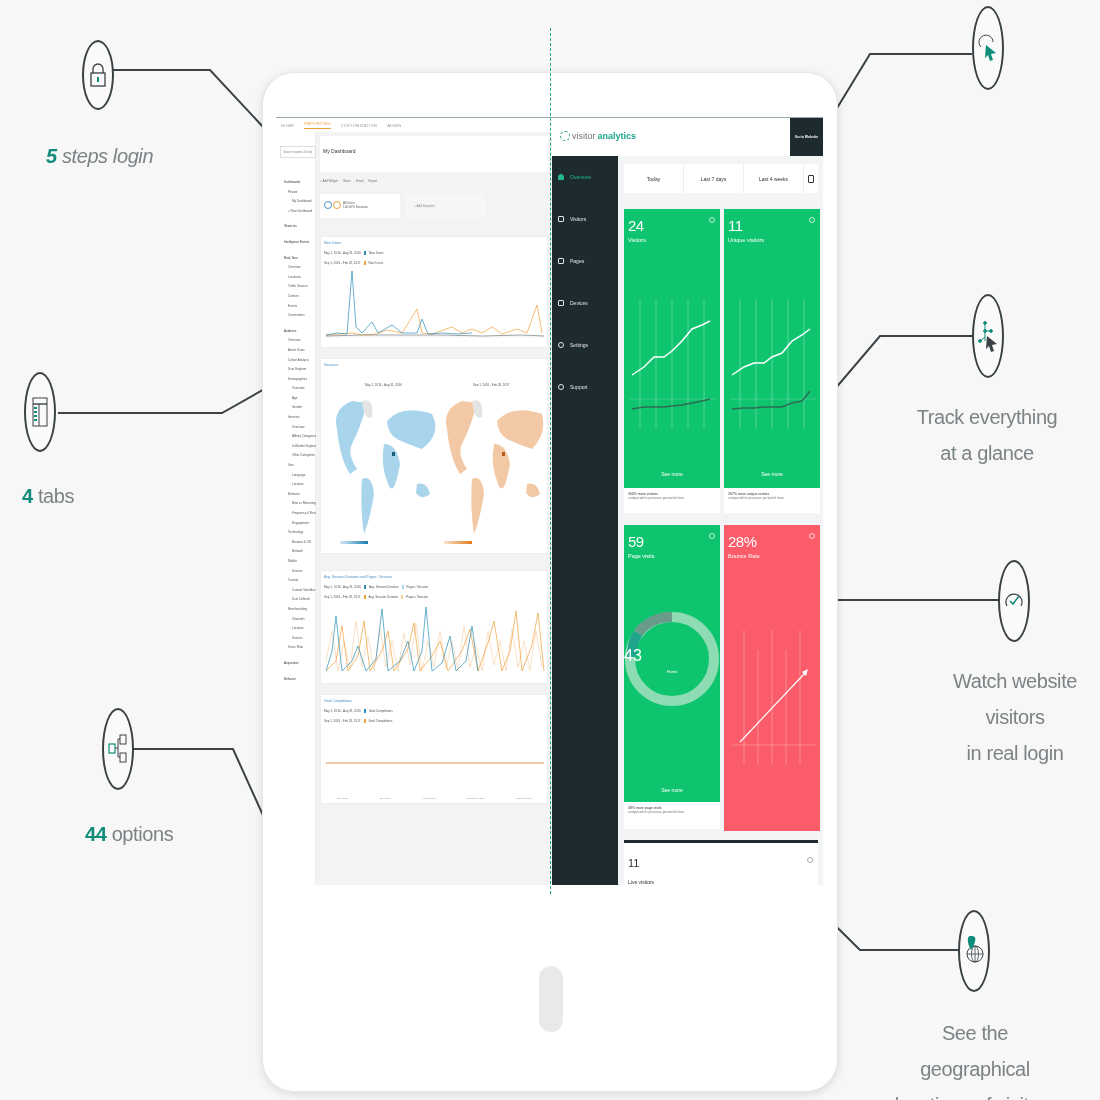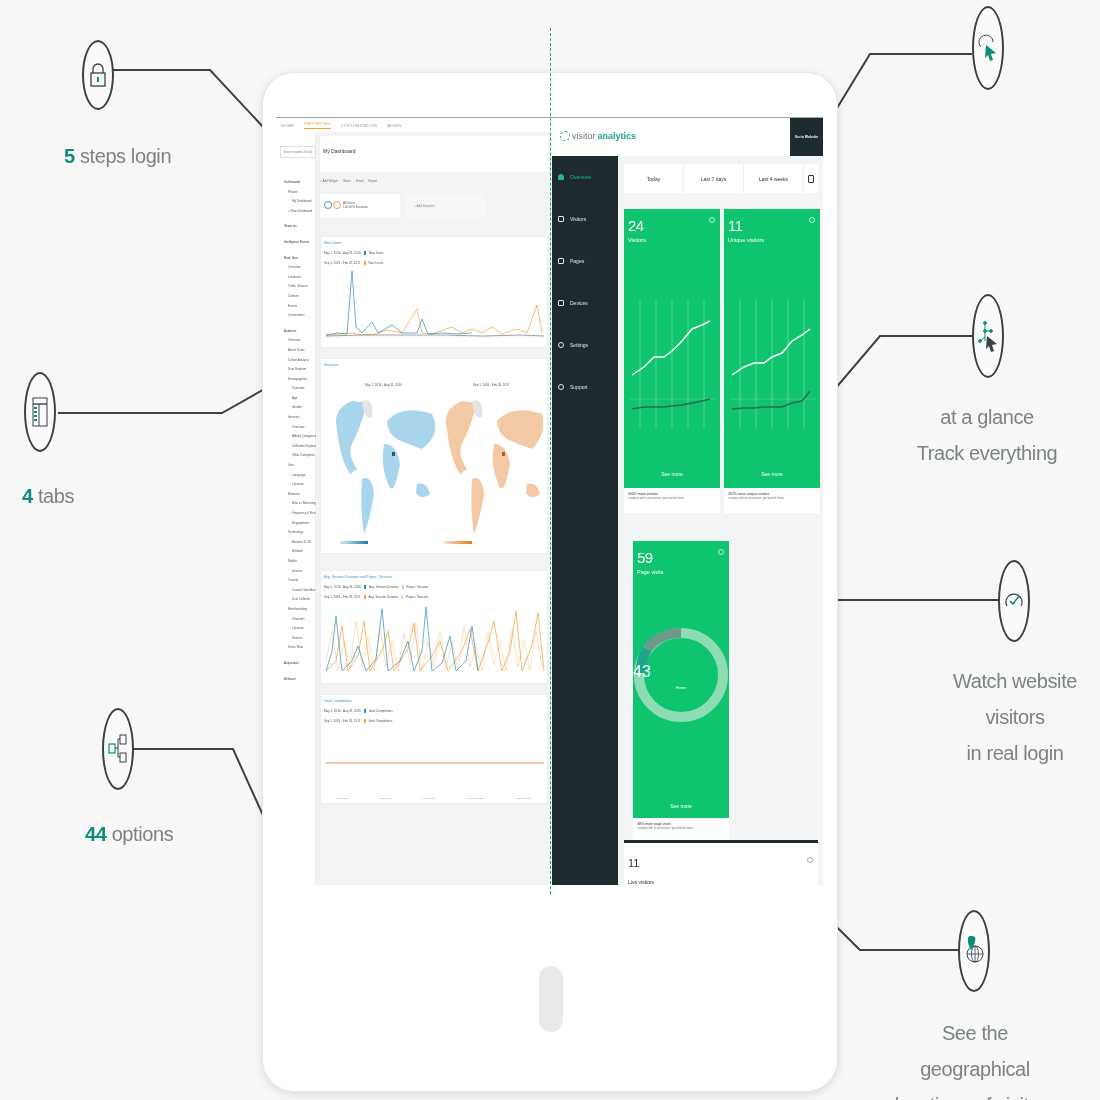--- a/index.html
+++ b/index.html
@@ -398,59 +398,78 @@
             <polyline fill="none" stroke="#2d6b55" stroke-width="1.5" points="8,120 20,119 30,119 40,118 48,118 58,118 68,114 78,112 86,102"></polyline>
           </svg>
           <div class="see-more" style="top:262px;">See more</div>
         </div>
         <div class="card-foot" style="top:279px;height:25px;">
           <div class="foot-a">267% more unique visitors</div>
           <div class="foot-b">compared to previous period of time</div>
         </div>
       </div>
 
-      <div class="card" style="left:81px;top:407px;height:304px;margin-top:16px;">
+      <div class="card" style="left:72px;top:407px;height:304px;">
         <div class="card-top" style="height:277px;">
           <div class="card-num">59</div>
           <div class="card-lbl">Page visits</div>
           <div class="info-icon"></div>
           <svg width="96" height="130" style="position:absolute;left:0;top:72px;">
             <circle cx="48" cy="62" r="42" fill="none" stroke="#8ddcb3" stroke-width="10"></circle>
             <path d="M48,20 A42,42 0 0,0 14,36" fill="none" stroke="#6a9a8a" stroke-width="10"></path>
             <path d="M14,36 A42,42 0 0,0 8,60" fill="none" stroke="#1ea58c" stroke-width="10"></path>
           </svg>
           <div style="position:absolute;left:0;top:122px;width:115px;text-align:left;font-size:16px;color:#fff;">43</div>
           <div style="position:absolute;left:0;top:144px;width:96px;text-align:center;font-size:4px;color:#fff;">Home</div>
           <div class="see-more" style="top:262px;">See more</div>
         </div>
         <div class="card-foot" style="top:277px;height:27px;">
           <div class="foot-a">48% more page visits</div>
           <div class="foot-b">compared to previous period of time</div>
         </div>
       </div>
 
+      <div class="card" style="left:172px;top:407px;height:306px;">
+        <div class="card-top red" style="height:306px;">
+          <div class="card-num">28%</div>
+          <div class="card-lbl">Bounce Rate</div>
+          <div class="info-icon"></div>
+          <svg width="96" height="200" style="position:absolute;left:0;top:95px;">
+            <g stroke="rgba(255,255,255,0.45)" stroke-width="0.6">
+                <line x1="20" y1="10" x2="20" y2="145"></line>
+                <line x1="34" y1="30" x2="34" y2="145"></line>
+                <line x1="48" y1="10" x2="48" y2="145"></line>
+                <line x1="62" y1="30" x2="62" y2="145"></line>
+                <line x1="76" y1="10" x2="76" y2="145"></line>
+                <line x1="8" y1="125" x2="92" y2="125"></line>
+              </g>
+            <polyline fill="none" stroke="#fff" stroke-width="1.2" points="16,122 82,52"></polyline>
+            <polygon points="84,49 78,52 82,56" fill="#fff"></polygon>
+          </svg>
+        </div>
+      </div>
 
       <div class="live-card">
         <div class="live-num">11</div>
         <div class="live-lbl">Live visitors</div>
         <div class="info-icon" style="border-color:#aaa;top:14px;"></div>
       </div>
     </div>
   </div>
 
   <div class="divider"></div>
 
   <div class="feat-circle" style="left:82px;top:40px;width:32px;height:70px;">
     <svg width="18" height="26" viewBox="0 0 18 26">
         <path d="M4,11 V7 A5,5 0 0,1 14,7 V11" fill="none" stroke="#3a4246" stroke-width="1.3"></path>
         <rect x="2" y="11" width="14" height="13" fill="none" stroke="#3a4246" stroke-width="1.3"></rect>
         <rect x="8" y="15" width="2" height="5" fill="#0f8c7a"></rect>
       </svg>
   </div>
-  <div class="feat-label" style="left:64px;top:138px;"><span class="feat-num">5</span> <span>steps login</span></div>
+  <div class="feat-label" style="left:46px;top:138px;font-style:italic;"><span class="feat-num">5</span> <span>steps login</span></div>
 
   <div class="feat-circle" style="left:24px;top:372px;width:32px;height:80px;">
     <svg width="16" height="30" viewBox="0 0 16 30">
         <rect x="1" y="1" width="14" height="28" fill="none" stroke="#3a4246" stroke-width="1"></rect>
         <line x1="1" y1="7" x2="15" y2="7" stroke="#3a4246" stroke-width="1.4"></line>
         <line x1="7" y1="7" x2="7" y2="29" stroke="#3a4246"></line>
         <g fill="#0f8c7a">
           <rect x="2" y="10" width="3" height="2"></rect>
           <rect x="2" y="14" width="3" height="2"></rect>
           <rect x="2" y="18" width="3" height="2"></rect>
@@ -487,22 +506,22 @@
           <line x1="8" y1="18" x2="3" y2="22"></line>
           <circle cx="8" cy="4" r="1.4"></circle>
           <circle cx="14" cy="12" r="1.4"></circle>
           <circle cx="8" cy="12" r="1.4"></circle>
           <circle cx="3" cy="22" r="1.4"></circle>
         </g>
         <polygon points="10,17 20,25 15,26 17,32 14,33 12,27 9,30" fill="#3a4246"></polygon>
       </svg>
   </div>
   <div class="feat-label" style="left:900px;top:399px;width:174px;">
+      <div>Track everything</div>
       <div>at a glance</div>
-      <div>Track everything</div>
     </div>
 
   <div class="feat-circle" style="left:998px;top:560px;width:32px;height:82px;">
     <svg width="22" height="22" viewBox="0 0 22 22">
         <path d="M4,16 A8,8 0 1,1 18,16" fill="none" stroke="#3a4246" stroke-width="1.2"></path>
         <path d="M7,11 L10,14 L16,6" fill="none" stroke="#0f8c7a" stroke-width="1.5"></path>
       </svg>
   </div>
   <div class="feat-label" style="left:930px;top:663px;width:170px;">
       <div>Watch website visitors</div>

